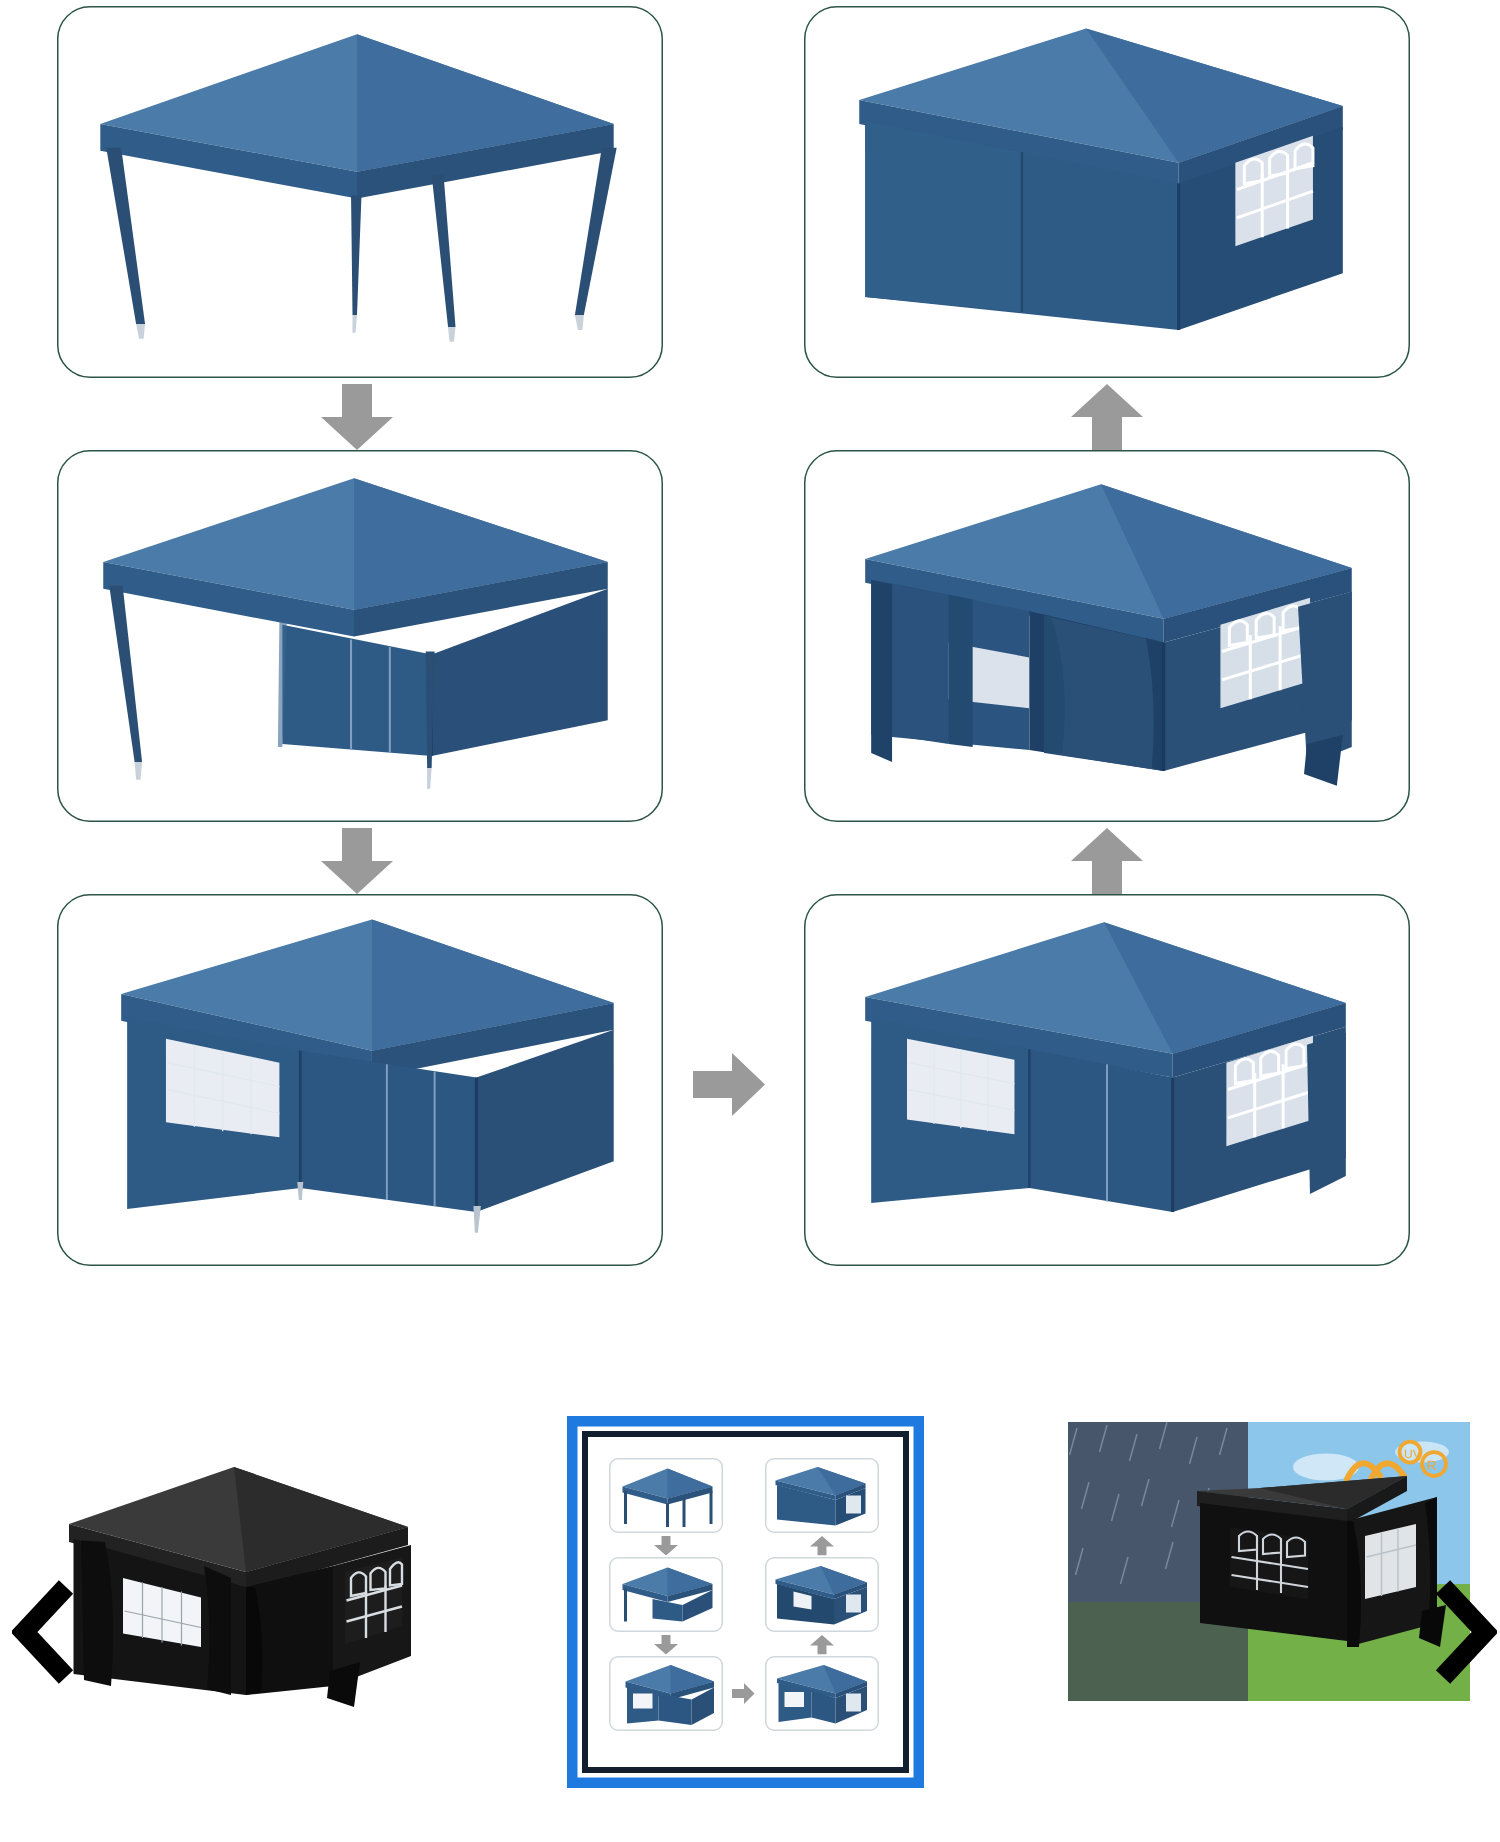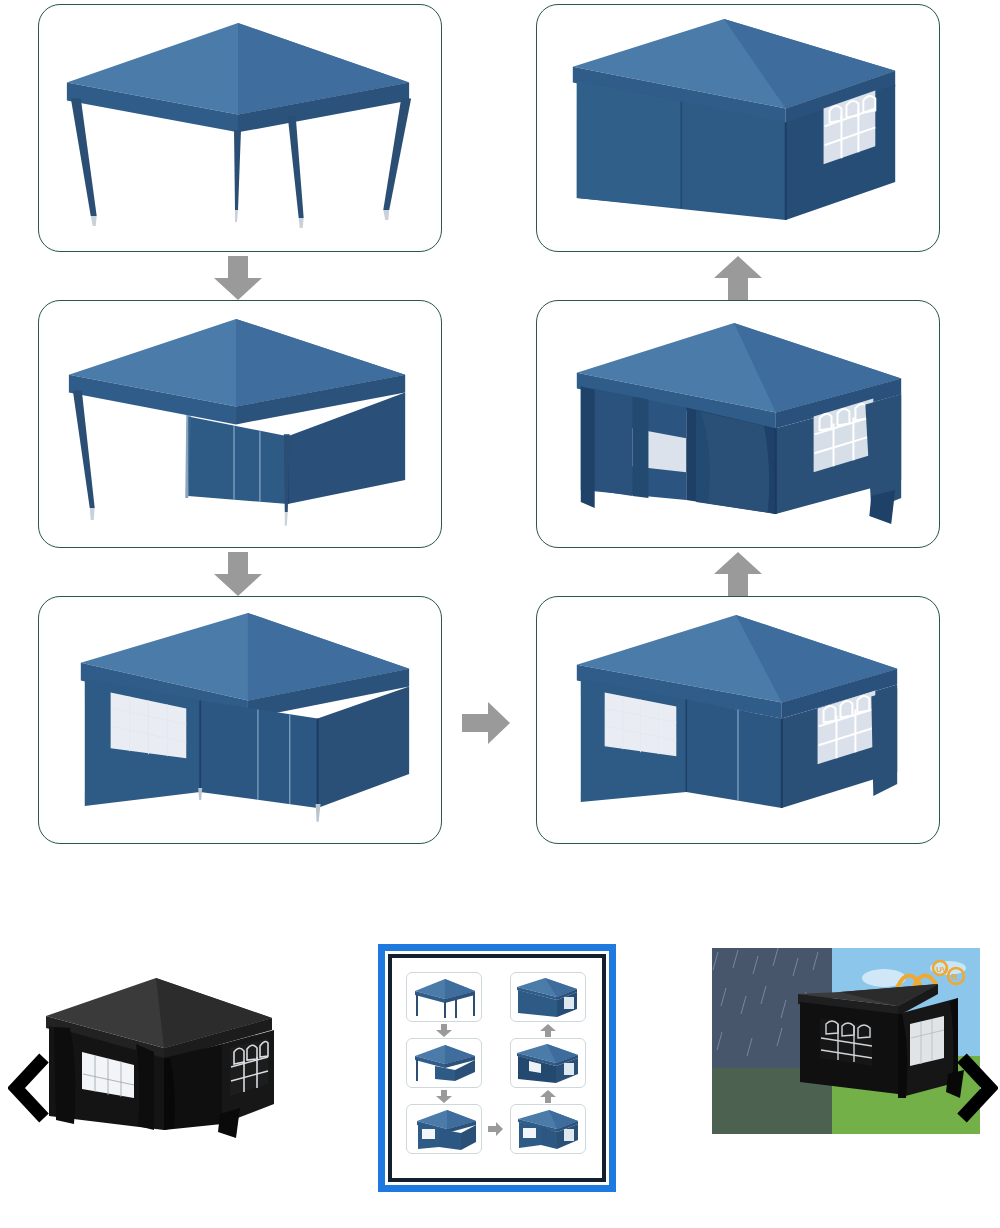--- a/index.html
+++ b/index.html
@@ -29,21 +29,21 @@
   .arr-up.b1{top:256px;}
   .arr-up.b2{top:552px;}
   .arr-right{left:462px;top:700px;width:50px;height:46px;}
 
   
   .carousel{position:absolute;left:0;top:930px;width:1000px;height:290px;}
   .chev{position:absolute;top:1052px;width:46px;height:72px;cursor:pointer;}
   .chev-l{left:8px;}
   .chev-r{left:952px;}
 
-  .thumb{position:absolute;top:0;box-sizing:border-box;overflow:hidden;background:#fff;font-weight:bold;}
+  .thumb{position:absolute;top:0;box-sizing:border-box;overflow:hidden;background:#fff;}
   .thumb-left{left:24px;  top:18px; width:268px;height:210px;}
   .thumb-right{left:712px;top:18px; width:268px;height:186px;}
 
   .thumb-center{
     position:absolute;left:378px;top:14px;width:238px;height:248px;
     border:7px solid #1f7ae0;background:#fff;box-sizing:border-box;padding:3px;
   }
   .thumb-center-inner{width:100%;height:100%;border:4px solid #121f2e;box-sizing:border-box;background:#fff;position:relative;overflow:hidden;}
 
   

